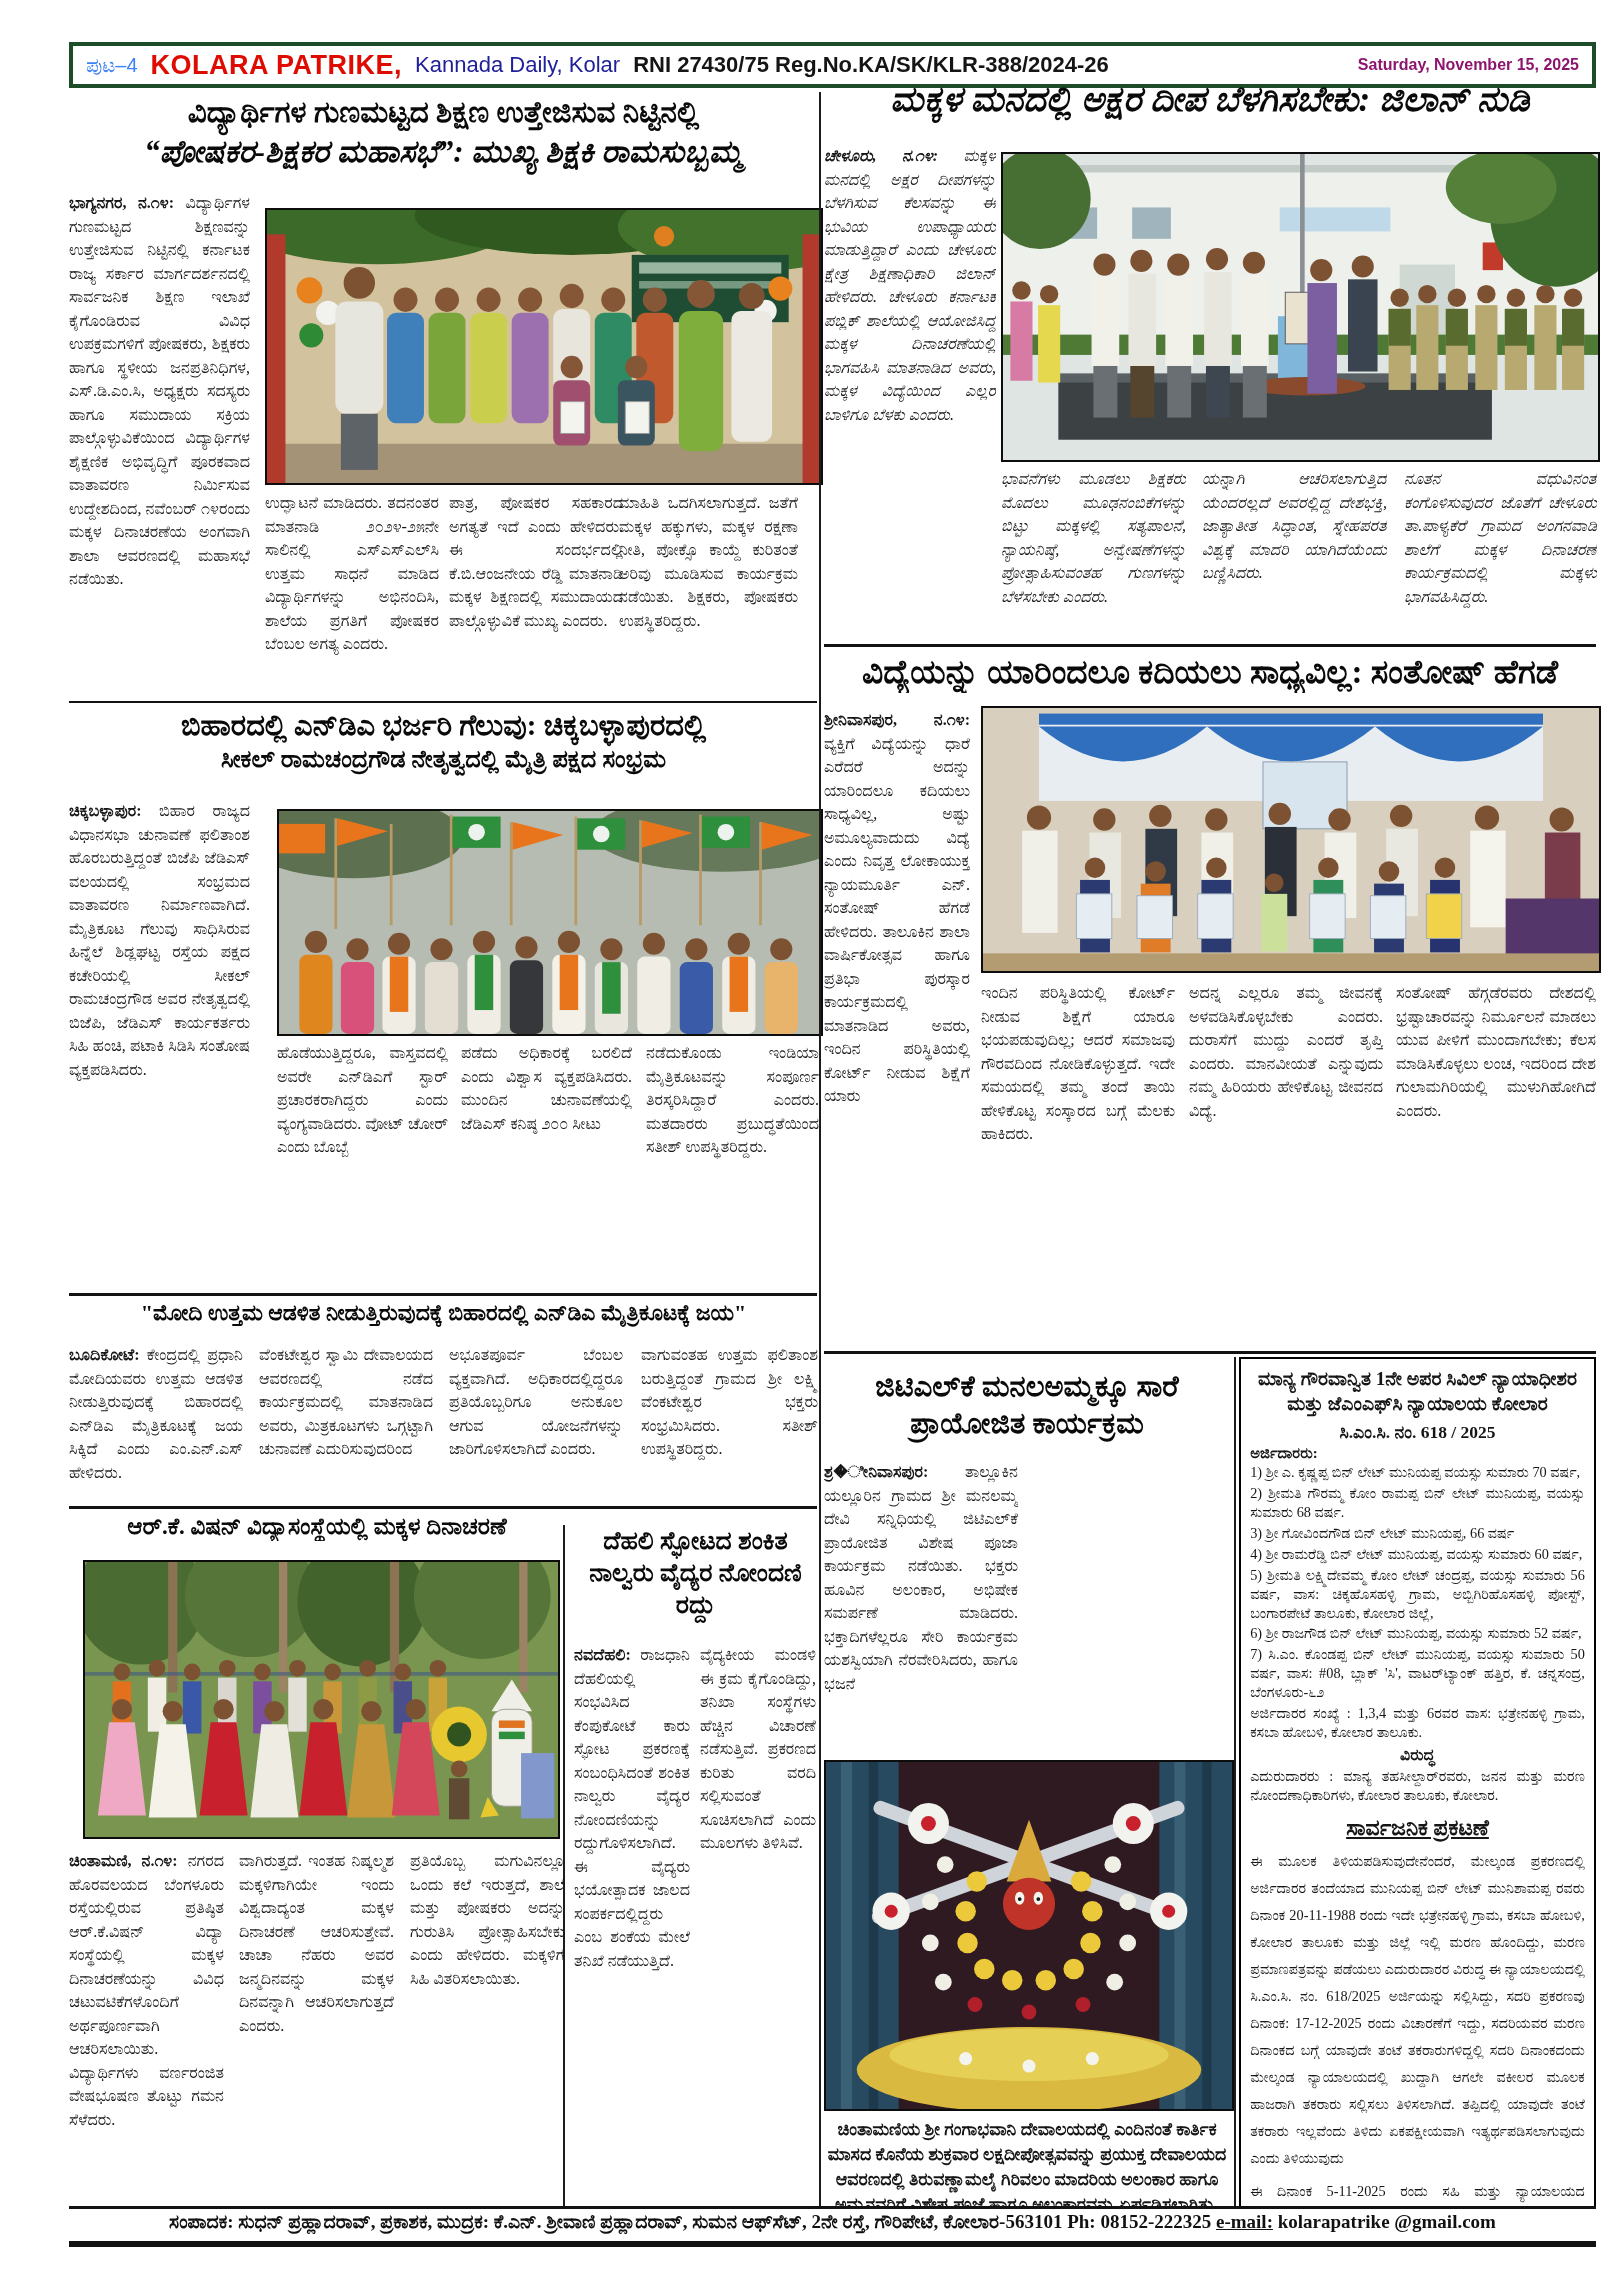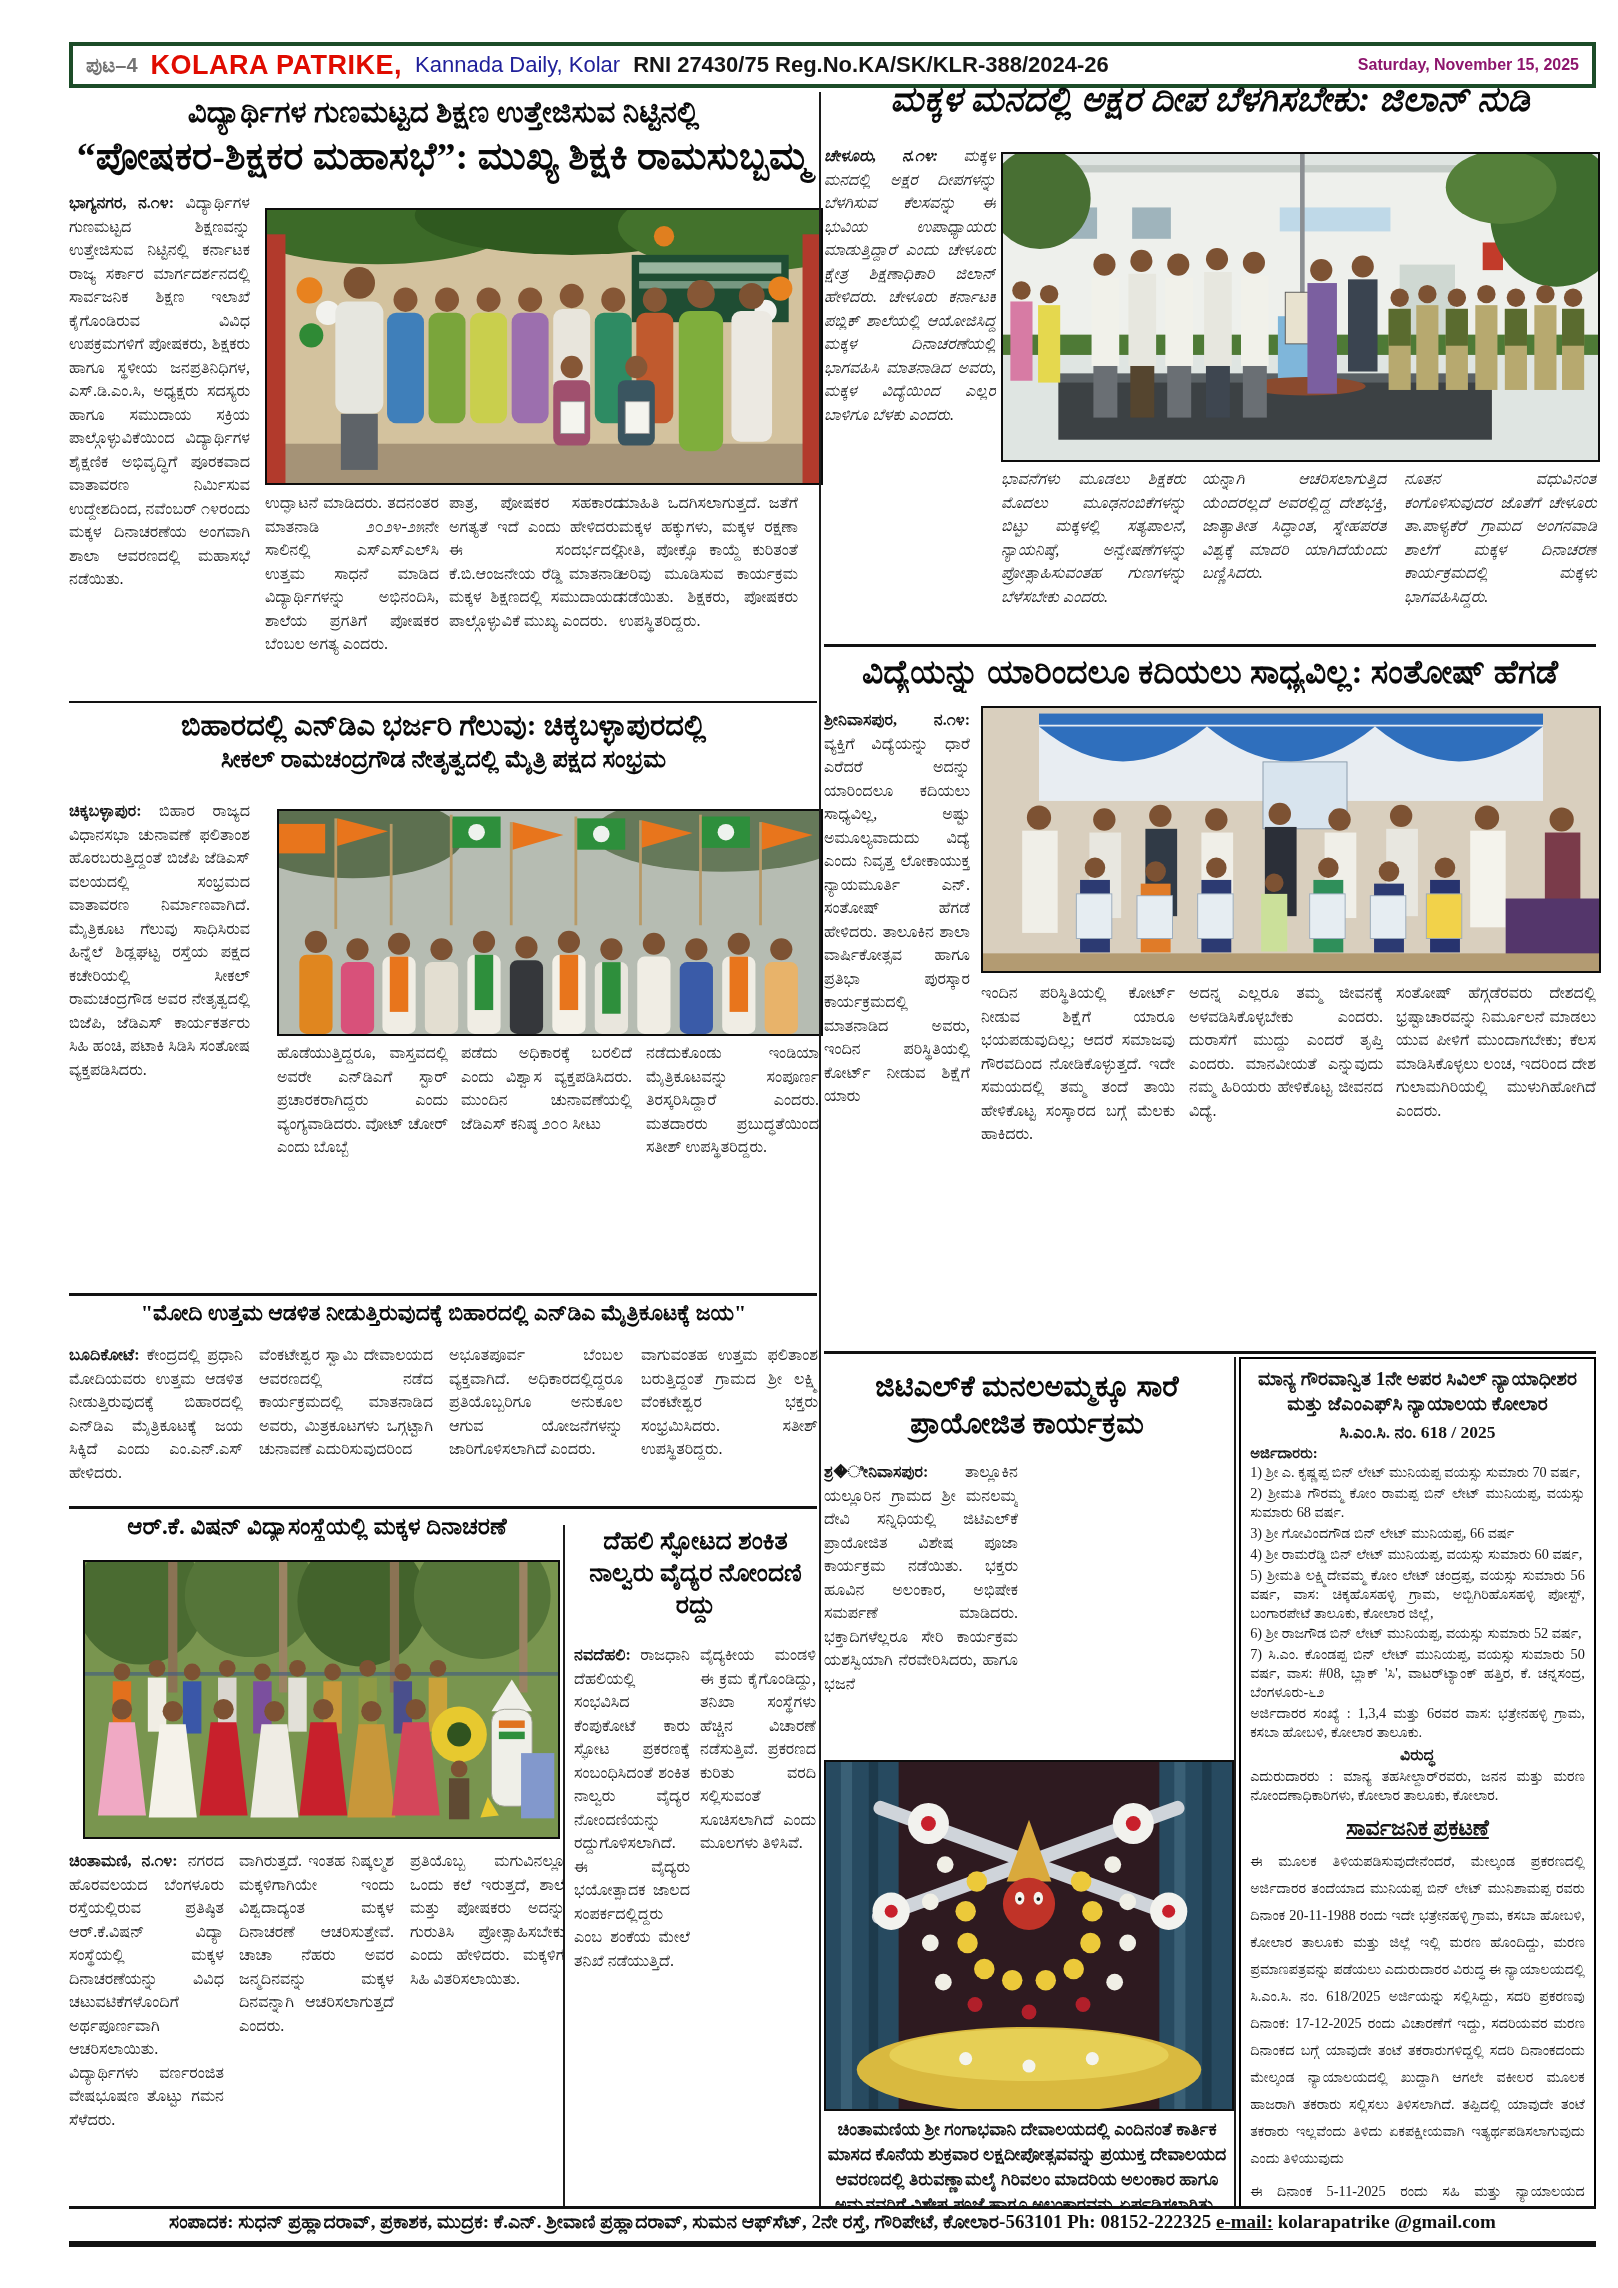--- a/index.html
+++ b/index.html
@@ -13,21 +13,21 @@
   .dl{font-weight:bold;}
   .photo{position:absolute;border:2.3px solid #0d0d0d;overflow:hidden;background:#b9b3a6;}
   .photo svg{display:block;width:100%;height:100%;}
   .vr{position:absolute;width:1.8px;background:#1c1c1c;}
   .hr{position:absolute;background:#121212;}
   .caption{position:absolute;font-weight:bold;text-align:center;font-size:17.5px;line-height:25px;}
   
   #hdr{position:absolute;left:69px;top:42px;width:1527px;height:46px;border:3.7px solid #1c4c28;box-sizing:border-box;background:#fff;}
   #hdr .inner{height:100%;border:1.8px solid #1c4c28;box-sizing:border-box;display:flex;align-items:center;padding:0 13px;gap:13px;
               font-family:"Liberation Sans","DejaVu Sans",sans-serif;}
-  #hdr .pg{font-weight:bold;font-size:20px;color:#737373;}
+  #hdr .pg{font-weight:normal;font-size:20px;color:#3b82f6;}
   #hdr .brand{font-weight:bold;font-size:27px;color:#e00b00;letter-spacing:0.5px;}
   #hdr .tag{font-size:22px;color:#20209a;}
   #hdr .rni{font-weight:bold;font-size:22px;color:#151515;}
   #hdr .dt{margin-left:auto;font-weight:bold;font-size:16px;color:#8d156d;}
   
   #notices{position:absolute;left:1239px;top:1357px;width:357px;height:851px;border:2.8px solid #000;box-sizing:border-box;
            padding:7.4px 9.2px;overflow:hidden;}
   #notices .ct{font-weight:bold;text-align:center;font-size:19px;line-height:25px;}
   #notices .case{font-weight:bold;text-align:center;font-size:17.5px;margin:5.5px 0 1.8px;}
   #notices .lbl{font-weight:bold;font-size:14.8px;margin:1.8px 0;}
@@ -51,21 +51,21 @@
       <span class="pg">ಪುಟ–4</span>
       <span class="brand">KOLARA PATRIKE,</span>
       <span class="tag">Kannada Daily, Kolar</span>
       <span class="rni">RNI 27430/75 Reg.No.KA/SK/KLR-388/2024-26</span>
       <span class="dt">Saturday, November 15, 2025</span>
     </div>
   </div>
 
   <div class="art" style="left:69px;top:94px;width:749px;height:607px;">
     <div class="hl" style="font-size:29.5px;">ವಿದ್ಯಾರ್ಥಿಗಳ ಗುಣಮಟ್ಟದ ಶಿಕ್ಷಣ ಉತ್ತೇಜಿಸುವ ನಿಟ್ಟಿನಲ್ಲಿ</div>
-    <div class="hl" style="font-size:38px;">“ಪೋಷಕರ-ಶಿಕ್ಷಕರ ಮಹಾಸಭೆ”: ಮುಖ್ಯ ಶಿಕ್ಷಕಿ ರಾಮಸುಬ್ಬಮ್ಮ</div>
+    <div class="hl" style="font-size:31px;font-style:italic;">“ಪೋಷಕರ-ಶಿಕ್ಷಕರ ಮಹಾಸಭೆ”: ಮುಖ್ಯ ಶಿಕ್ಷಕಿ ರಾಮಸುಬ್ಬಮ್ಮ</div>
     <div class="col f17" style="left:0;top:97px;width:181px;height:506px;">
       <span class="dl">ಭಾಗ್ಯನಗರ, ನ.೧೪:</span>
       <span>ವಿದ್ಯಾರ್ಥಿಗಳ ಗುಣಮಟ್ಟದ ಶಿಕ್ಷಣವನ್ನು ಉತ್ತೇಜಿಸುವ ನಿಟ್ಟಿನಲ್ಲಿ ಕರ್ನಾಟಕ ರಾಜ್ಯ ಸರ್ಕಾರ ಮಾರ್ಗದರ್ಶನದಲ್ಲಿ ಸಾರ್ವಜನಿಕ ಶಿಕ್ಷಣ ಇಲಾಖೆ ಕೈಗೊಂಡಿರುವ ವಿವಿಧ ಉಪಕ್ರಮಗಳಿಗೆ ಪೋಷಕರು, ಶಿಕ್ಷಕರು ಹಾಗೂ ಸ್ಥಳೀಯ ಜನಪ್ರತಿನಿಧಿಗಳ, ಎಸ್.ಡಿ.ಎಂ.ಸಿ, ಅಧ್ಯಕ್ಷರು ಸದಸ್ಯರು ಹಾಗೂ ಸಮುದಾಯ ಸಕ್ರಿಯ ಪಾಲ್ಗೊಳ್ಳುವಿಕೆಯಿಂದ ವಿದ್ಯಾರ್ಥಿಗಳ ಶೈಕ್ಷಣಿಕ ಅಭಿವೃದ್ಧಿಗೆ ಪೂರಕವಾದ ವಾತಾವರಣ ನಿರ್ಮಿಸುವ ಉದ್ದೇಶದಿಂದ, ನವೆಂಬರ್ ೧೪ರಂದು ಮಕ್ಕಳ ದಿನಾಚರಣೆಯ ಅಂಗವಾಗಿ ಶಾಲಾ ಆವರಣದಲ್ಲಿ ಮಹಾಸಭೆ ನಡೆಯಿತು.</span>
     </div>
     <div class="photo" style="left:196px;top:114px;width:554px;height:273px;">
       <svg viewBox="0 0 600 292" preserveAspectRatio="none">
         <rect width="600" height="292" fill="#d3c29e"></rect>
           <rect y="250" width="600" height="42" fill="#a59377"></rect>
         <ellipse cx="120" cy="14" rx="150" ry="44" fill="#3c6a28"></ellipse>
           <ellipse cx="330" cy="6" rx="170" ry="42" fill="#2f591f"></ellipse>

